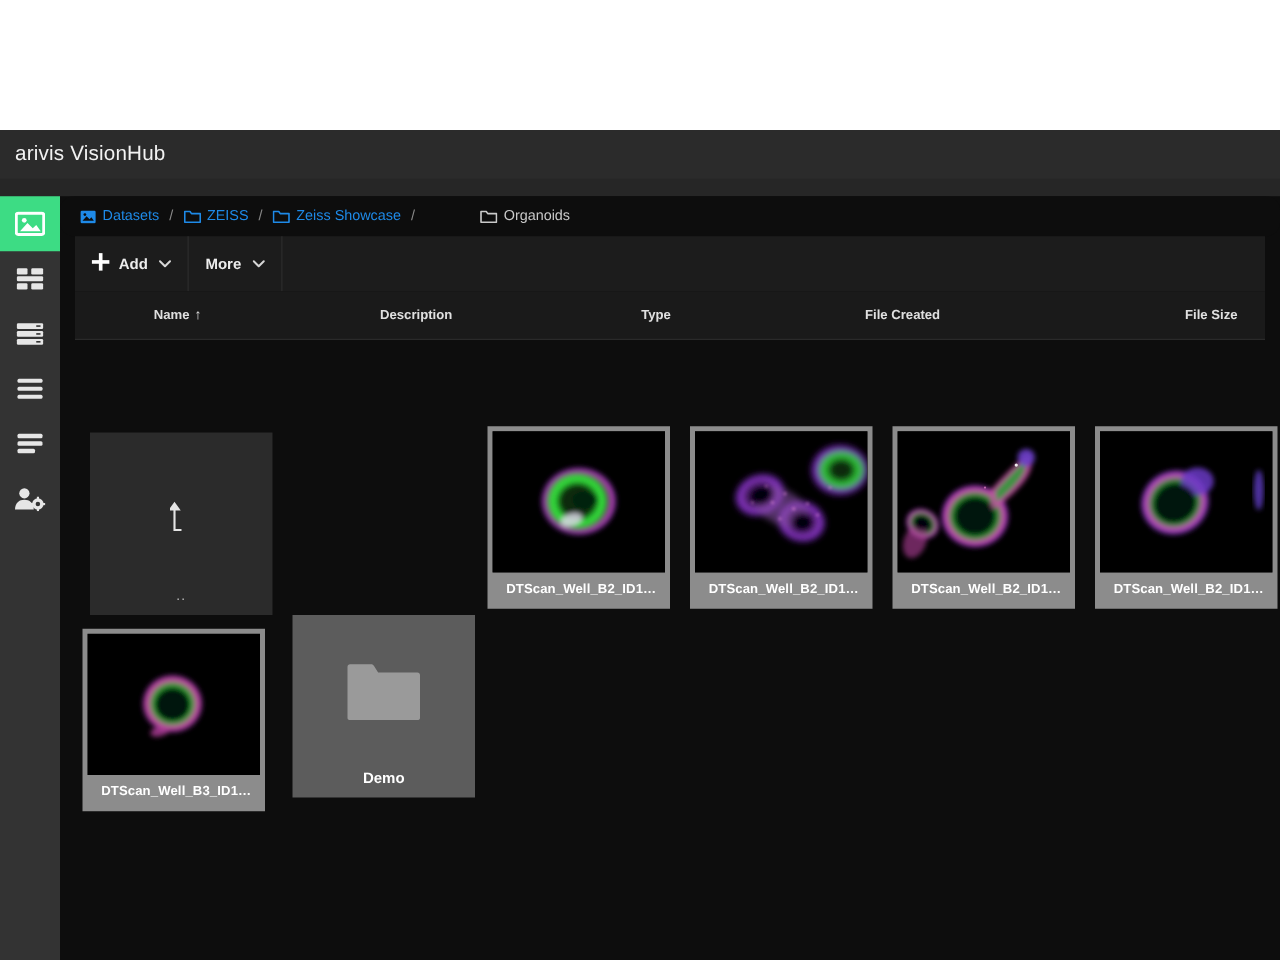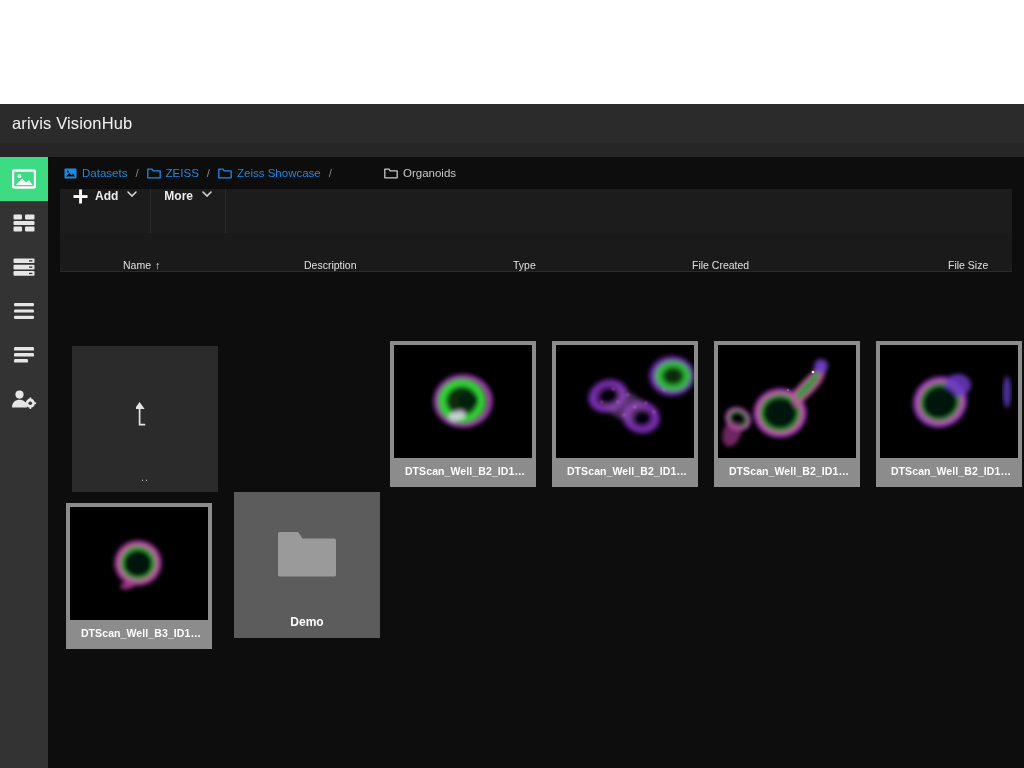--- a/index.html
+++ b/index.html
@@ -115,20 +115,21 @@
   
   .toolbar {
     margin: 0 12px;
     height: 44px;
     background: #1c1c1c;
     display: flex;
     align-items: stretch;
   }
   .tb-btn {
     display: flex;
+    align-items: center;
     gap: 7px;
     padding: 0 13px;
     font-size: 12px;
     font-weight: bold;
     color: #ededed;
     border-right: 1px solid #2b2b2b;
     white-space: nowrap;
   }
   .tb-btn:last-of-type { border-right: 1px solid #2b2b2b; }
   .tb-btn.disabled { color: #6b6b6b; }
@@ -147,23 +148,23 @@
     height: 38px;
     background: #1a1a1a;
     position: relative;
     border-bottom: 1px solid #2a2a2a;
   }
   .col {
     position: absolute;
     top: 0;
     height: 38px;
     display: flex;
-    align-items: flex-end;
+    align-items: center;
     font-size: 10.5px;
-    font-weight: normal;
+    font-weight: bold;
     color: #e0e0e0;
     gap: 4px;
     white-space: nowrap;
   }
   .sort-arrow {
     font-size: 11px;
     color: #e0e0e0;
     line-height: 1;
   }
 

